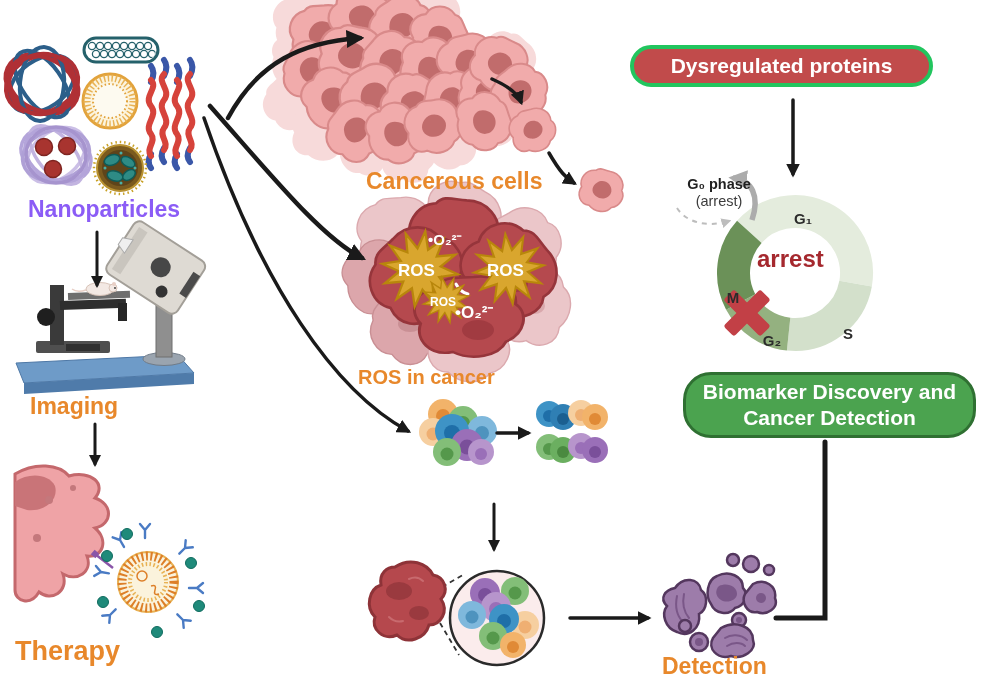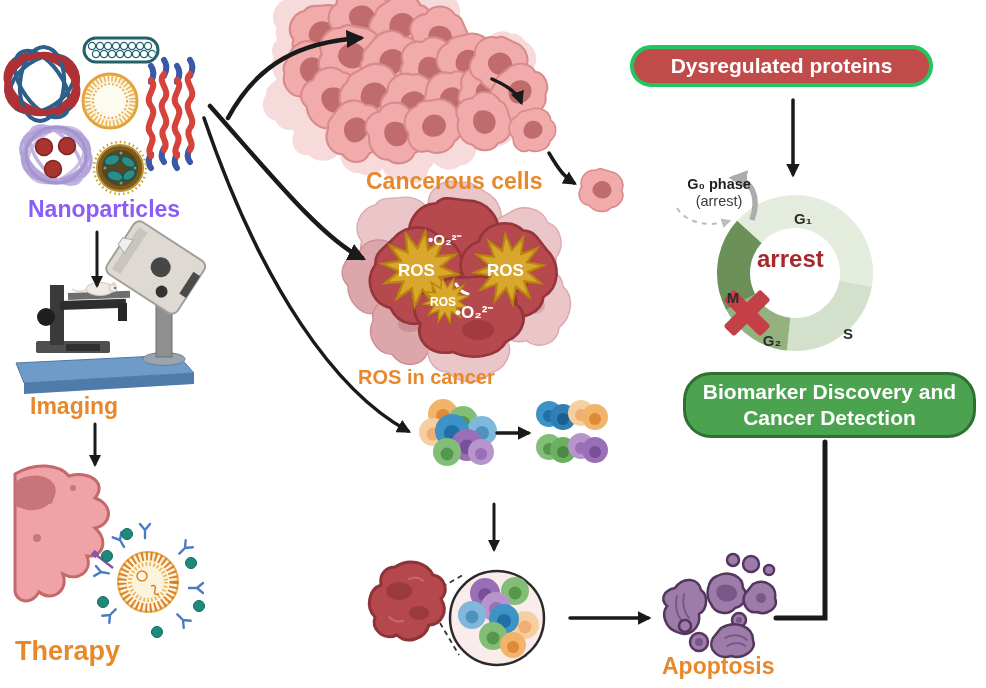--- a/index.html
+++ b/index.html
@@ -404,21 +404,21 @@
     <path class="arrow" d="M793,100 L793,174" stroke-width="3.5" marker-end="url(#ah)"></path>
     <path class="arrow" d="M825,442 L825,618 L776,618" stroke-width="5"></path>
   </g>
 </svg>
 
   <div class="lbl lbl-red" style="left:28px;top:197px;width:178px;font-size:23px;">Nanoparticles</div>
   <div class="lbl" style="left:30px;top:394px;width:120px;font-size:23px;">Imaging</div>
   <div class="lbl" style="left:15px;top:637px;width:90px;font-size:27px;">Therapy</div>
   <div class="lbl" style="left:366px;top:169px;width:200px;font-size:23px;">Cancerous cells</div>
   <div class="lbl" style="left:358px;top:366px;width:200px;font-size:20px;">ROS in cancer</div>
-  <div class="lbl" style="left:662px;top:654px;width:125px;font-size:23px;">Apoptosis</div>
+  <div class="lbl" style="left:662px;top:654px;width:125px;font-size:23px;">Detection</div>
 
   <div class="pill pill-red" style="left:630px;top:45px;width:303px;height:42px;font-size:21px;">
     <div>Dysregulated proteins</div>
   </div>
 
   <div class="pill pill-green" style="left:683px;top:372px;width:293px;height:66px;font-size:21px;line-height:1.25;">
     <div>Biomarker Discovery and</div>
     <div>Cancer Detection</div>
   </div>
 

